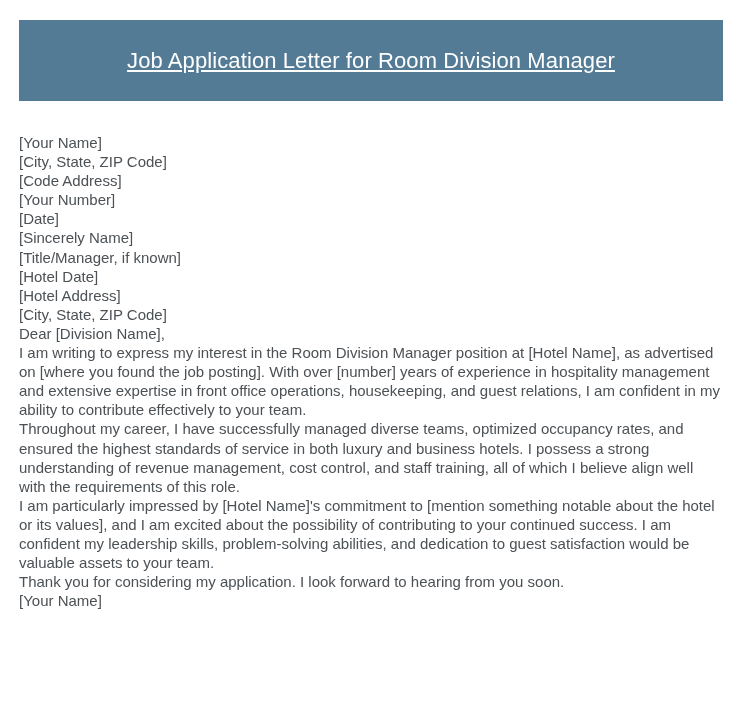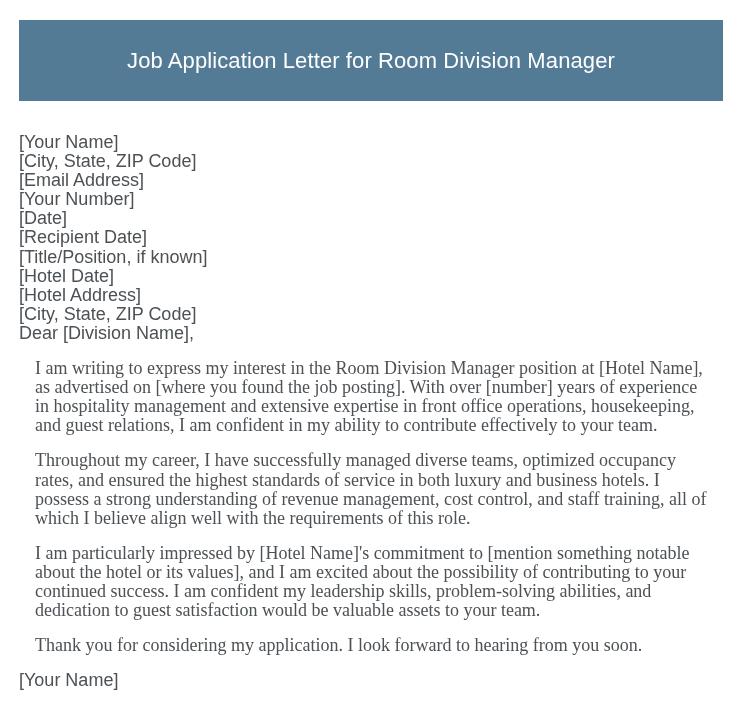--- a/index.html
+++ b/index.html
@@ -38,69 +38,69 @@
     box-sizing: border-box;
   }
   .header-title {
     color: #ffffff;
     font-size: 22px;
     font-weight: 400;
     line-height: 26px;
     letter-spacing: 0.1px;
     text-align: center;
     white-space: nowrap;
+    text-decoration: underline;
   }
 
   
   .letter-body {
     position: absolute;
     left: 19px;
     top: 133px;
     width: 704px;
     color: #4c5155;
-    font-size: 18px;
+    font-size: 15px;
     line-height: 19.1px;
     text-align: left;
   }
 
   .letter-line {
     display: block;
     white-space: nowrap;
   }
 
   .letter-para {
     display: block;
-    margin: 16px;
+    margin: 0;
     padding: 0;
     text-align: left;
-    font-family: Liberation Serif, serif;
   }
 </style>
 </head>
 <body>
 
 <div class="page">
 
   <div class="header-banner">
     <div class="header-title">Job Application Letter for Room Division Manager</div>
   </div>
 
   <div class="letter-body">
 
     <div>
       <span class="letter-line">[Your Name]</span>
       <span class="letter-line">[City, State, ZIP Code]</span>
-      <span class="letter-line">[Email Address]</span>
+      <span class="letter-line">[Code Address]</span>
       <span class="letter-line">[Your Number]</span>
       <span class="letter-line">[Date]</span>
     </div>
 
     <div>
-      <span class="letter-line">[Recipient Date]</span>
-      <span class="letter-line">[Title/Position, if known]</span>
+      <span class="letter-line">[Sincerely Name]</span>
+      <span class="letter-line">[Title/Manager, if known]</span>
       <span class="letter-line">[Hotel Date]</span>
       <span class="letter-line">[Hotel Address]</span>
       <span class="letter-line">[City, State, ZIP Code]</span>
     </div>
 
     <span class="letter-line">Dear [Division Name],</span>
 
     <p class="letter-para">I am writing to express my interest in the Room Division Manager position at [Hotel Name], as advertised on [where you found the job posting]. With over [number] years of experience in hospitality management and extensive expertise in front office operations, housekeeping, and guest relations, I am confident in my ability to contribute effectively to your team.</p>
     <p class="letter-para">Throughout my career, I have successfully managed diverse teams, optimized occupancy rates, and ensured the highest standards of service in both luxury and business hotels. I possess a strong understanding of revenue management, cost control, and staff training, all of which I believe align well with the requirements of this role.</p>
     <p class="letter-para">I am particularly impressed by [Hotel Name]'s commitment to [mention something notable about the hotel or its values], and I am excited about the possibility of contributing to your continued success. I am confident my leadership skills, problem-solving abilities, and dedication to guest satisfaction would be valuable assets to your team.</p>

